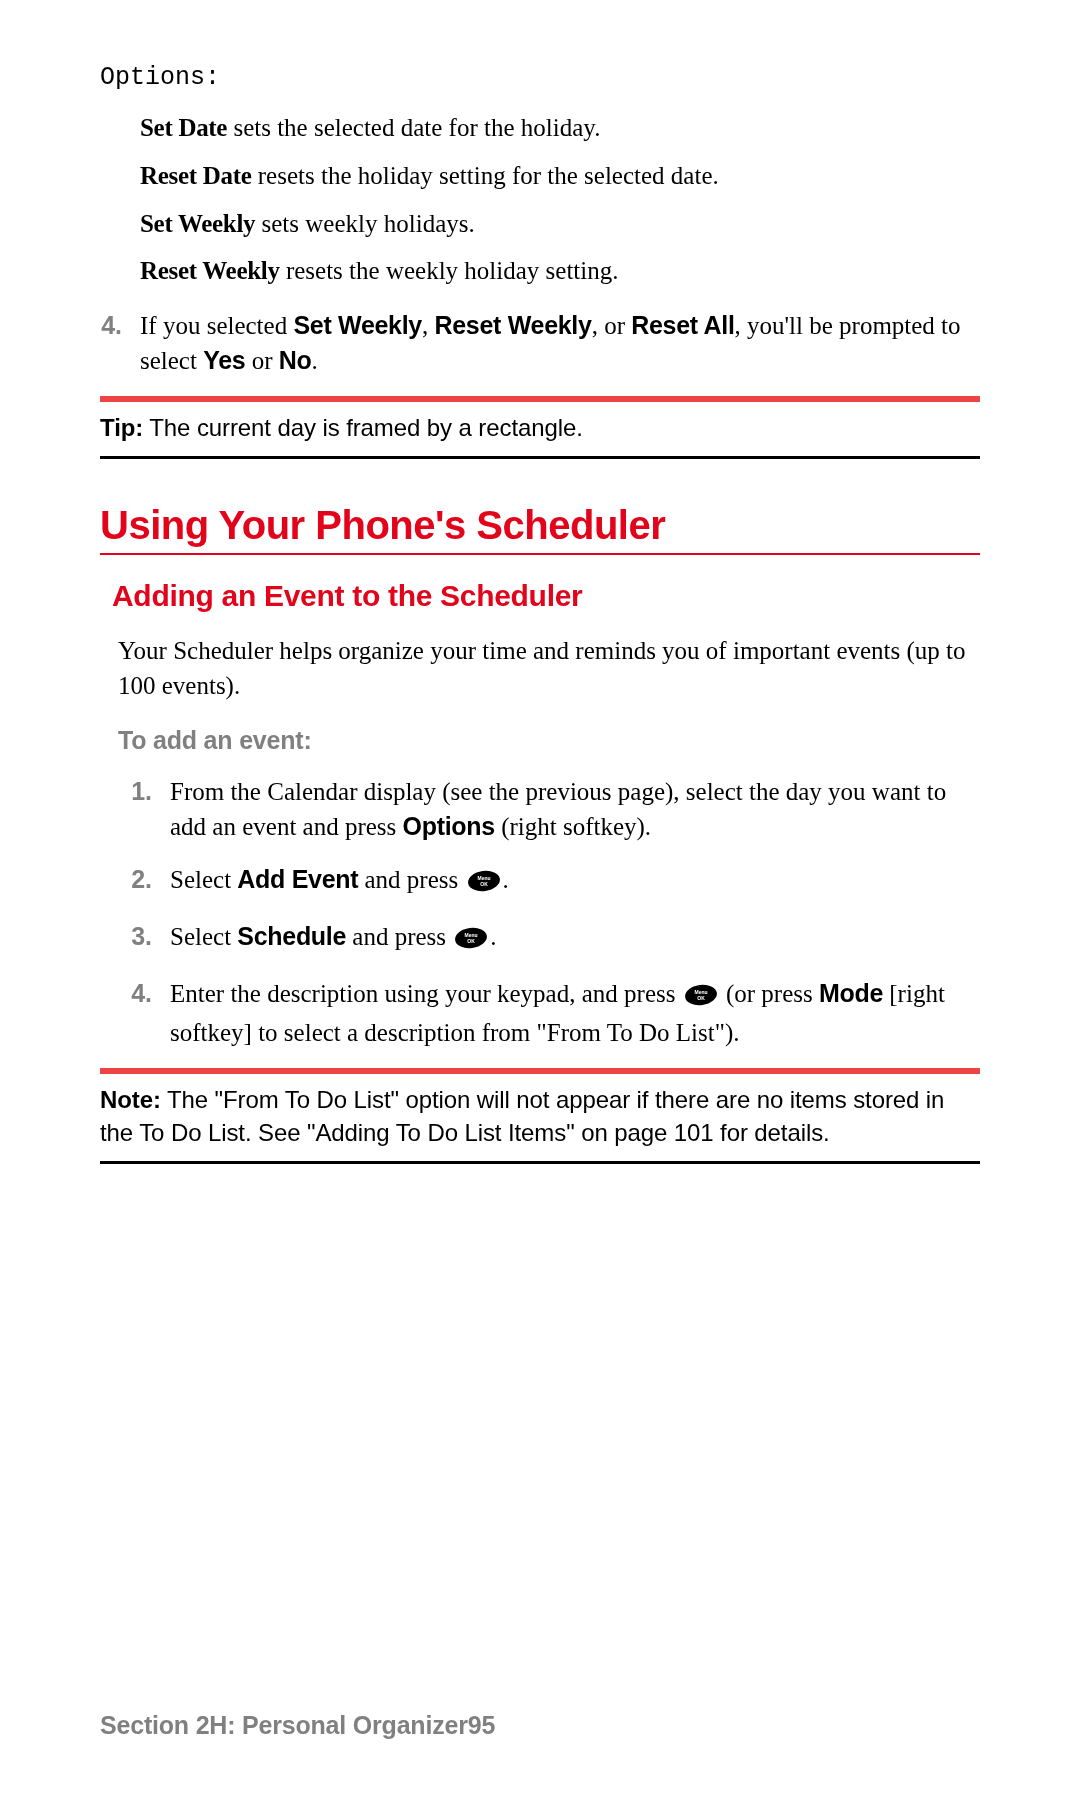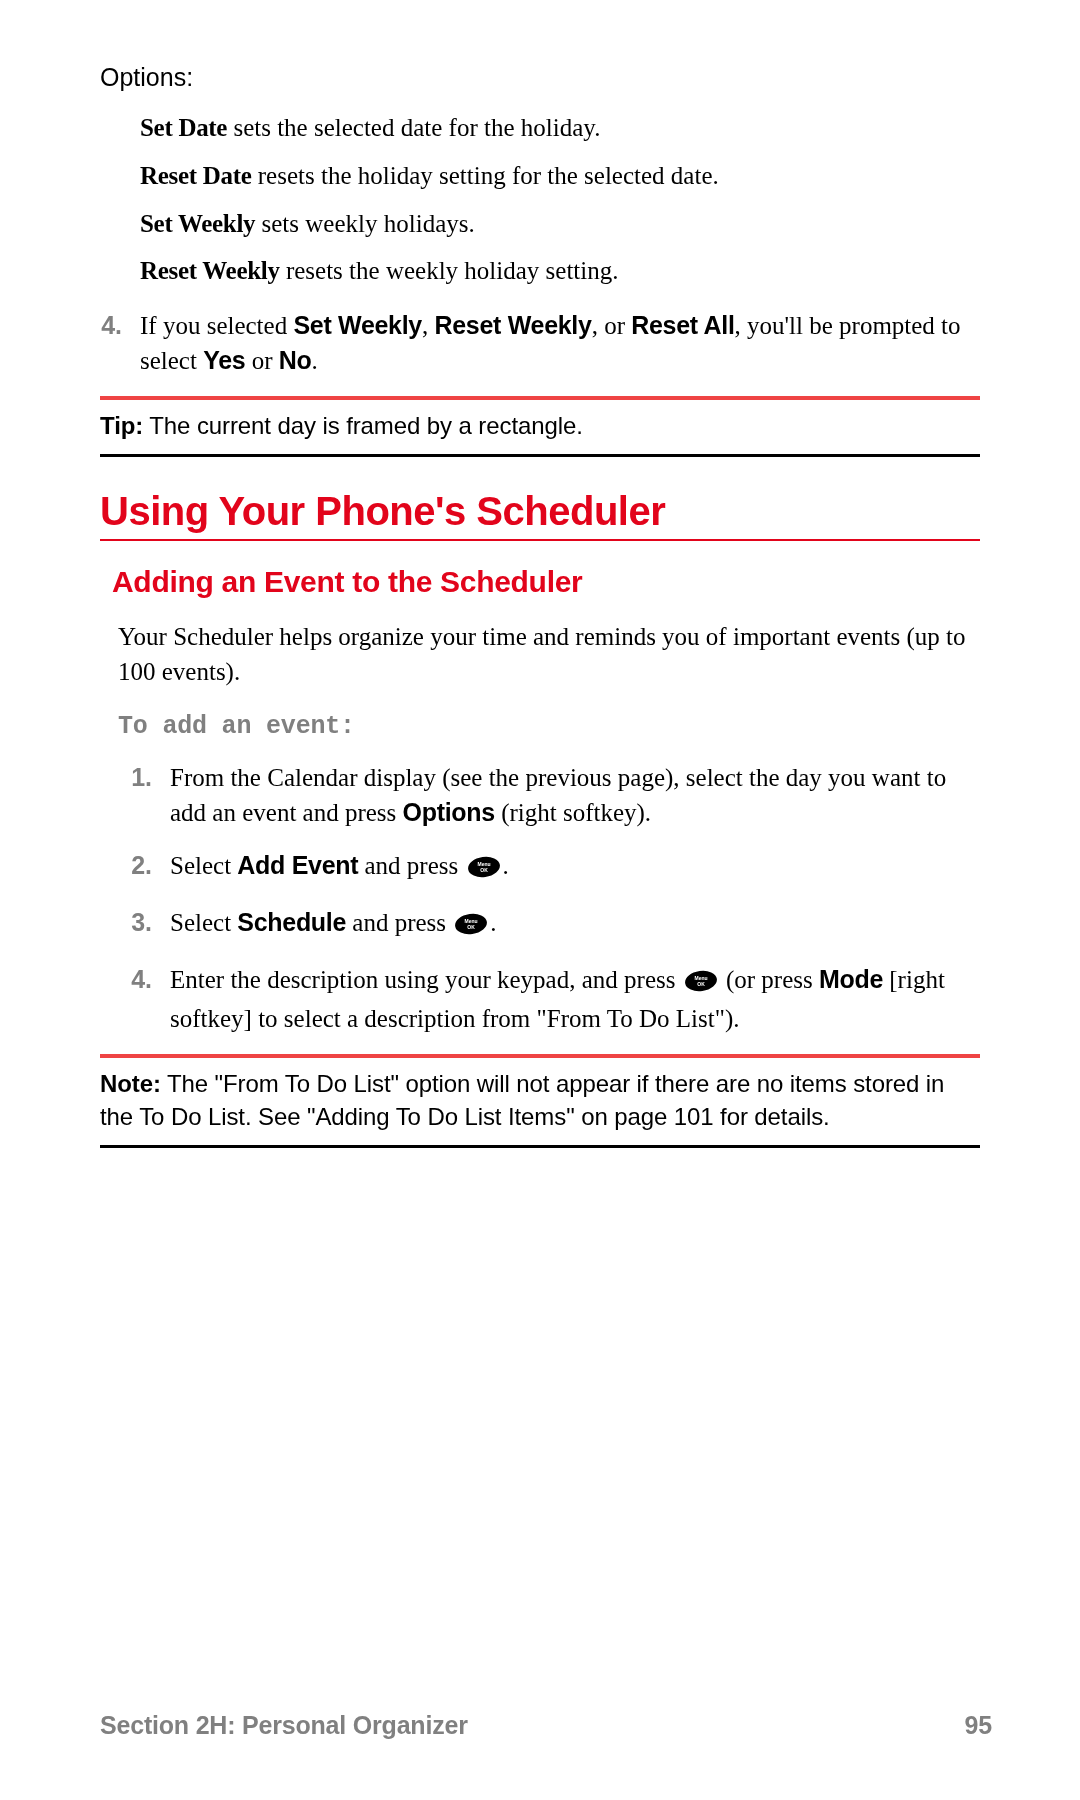--- a/index.html
+++ b/index.html
@@ -10,21 +10,21 @@
       font-family: Georgia, 'Times New Roman', serif;
       color: #000;
       padding: 60px 100px 0 100px;
       position: relative;
     }
     .content { line-height: 1.4; }
     .options-label {
       font-size: 25px;
       margin-bottom: 16px;
       margin-left: 0;
-      font-family: Liberation Sans, sans-serif;
+      font-family: Liberation Mono, monospace;
     }
     .option-item {
       margin-left: 40px;
       margin-bottom: 14px;
       font-size: 25px;
       font-family: Georgia, serif;
       line-height: 1.35;
     }
     .option-item .bold {
       font-family: Liberation Serif, serif;
@@ -47,25 +47,25 @@
       padding-right: 18px;
       flex-shrink: 0;
     }
     .num-item .body { flex: 1; }
     .strong-sans {
       font-family: Helvetica, Arial, sans-serif;
       font-weight: 700;
       letter-spacing: -0.3px;
     }
     .rules-box {
-      border-top: 4px solid #ef4444;
+      border-top: 6px solid #ef4444;
       border-bottom: 3px solid #000;
       padding: 10px 0 12px 0;
       margin-top: 18px;
-      margin-bottom: 26px;
+      margin-bottom: 38px;
     }
     .tip-note {
       font-family: Helvetica, Arial, sans-serif;
       font-size: 24px;
       line-height: 1.35;
       letter-spacing: -0.1px;
     }
     .tip-note .lbl { font-weight: 700; }
     h1.section-heading {
       font-family: Helvetica, Arial, sans-serif;
@@ -85,48 +85,47 @@
       margin-left: 12px;
       margin-bottom: 16px;
     }
     .para {
       font-size: 25px;
       font-family: Georgia, serif;
       line-height: 1.4;
       margin-bottom: 20px;
     }
     .subhead-gray {
-      font-family: Liberation Mono, monospace;
+      font-family: Liberation Sans, sans-serif;
       font-weight: 700;
       color: #808080;
       font-size: 25px;
       margin-bottom: 16px;
       letter-spacing: -0.2px;
     }
     .steps { margin-left: 0; }
     .steps .num-item { margin-left: 0; }
     .steps .num { min-width: 52px; }
     .menu-key {
       display: inline-block;
       vertical-align: -4px;
       margin: 0 2px;
     }
     .footer {
       position: absolute;
       bottom: 60px;
       left: 100px;
-      right: 88px;
+      right: 112px;
       display: flex;
-      justify-content: space-between;
+      justify-content: flex-start;
       font-family: Helvetica, Arial, sans-serif;
       font-weight: 700;
       color: #808080;
       font-size: 25px;
       letter-spacing: -0.2px;
-      gap: 40px;
     }
     .indent12 { margin-left: 18px; }
   </style>
 </head>
 <body>
 
 <div class="content">
 
   <div class="options-label">Options:</div>
 

